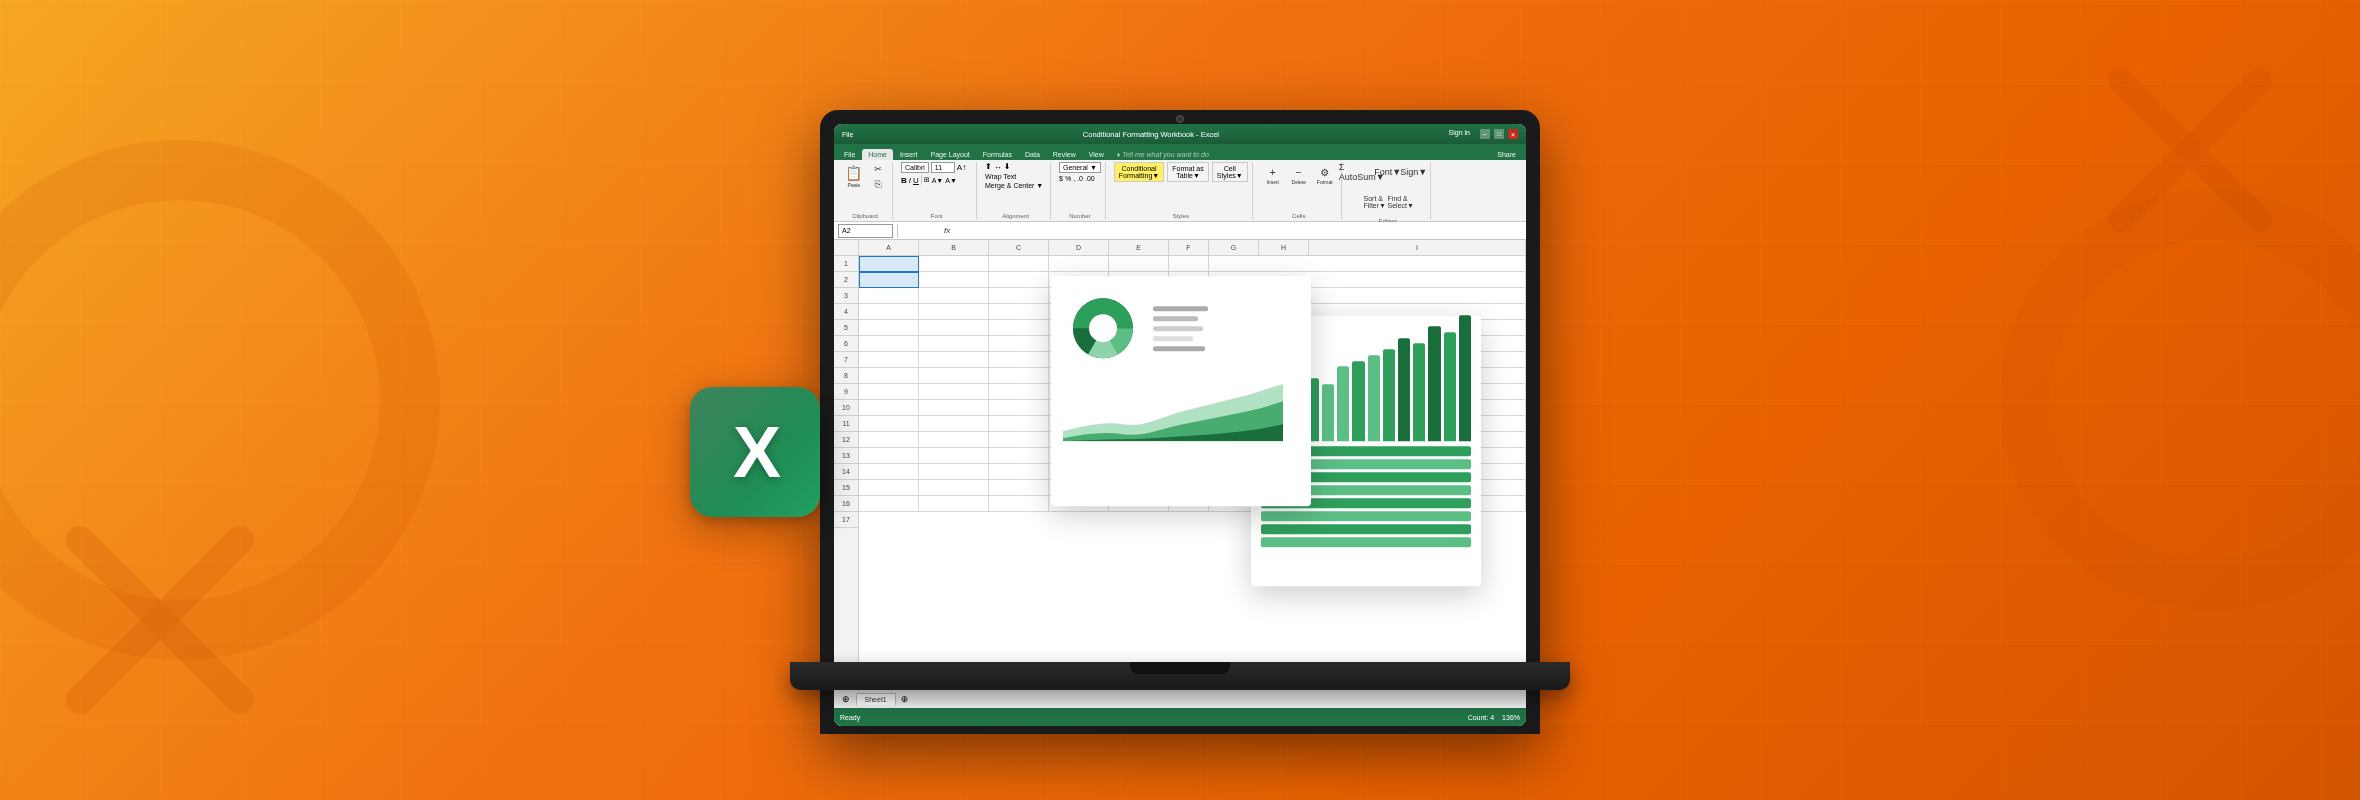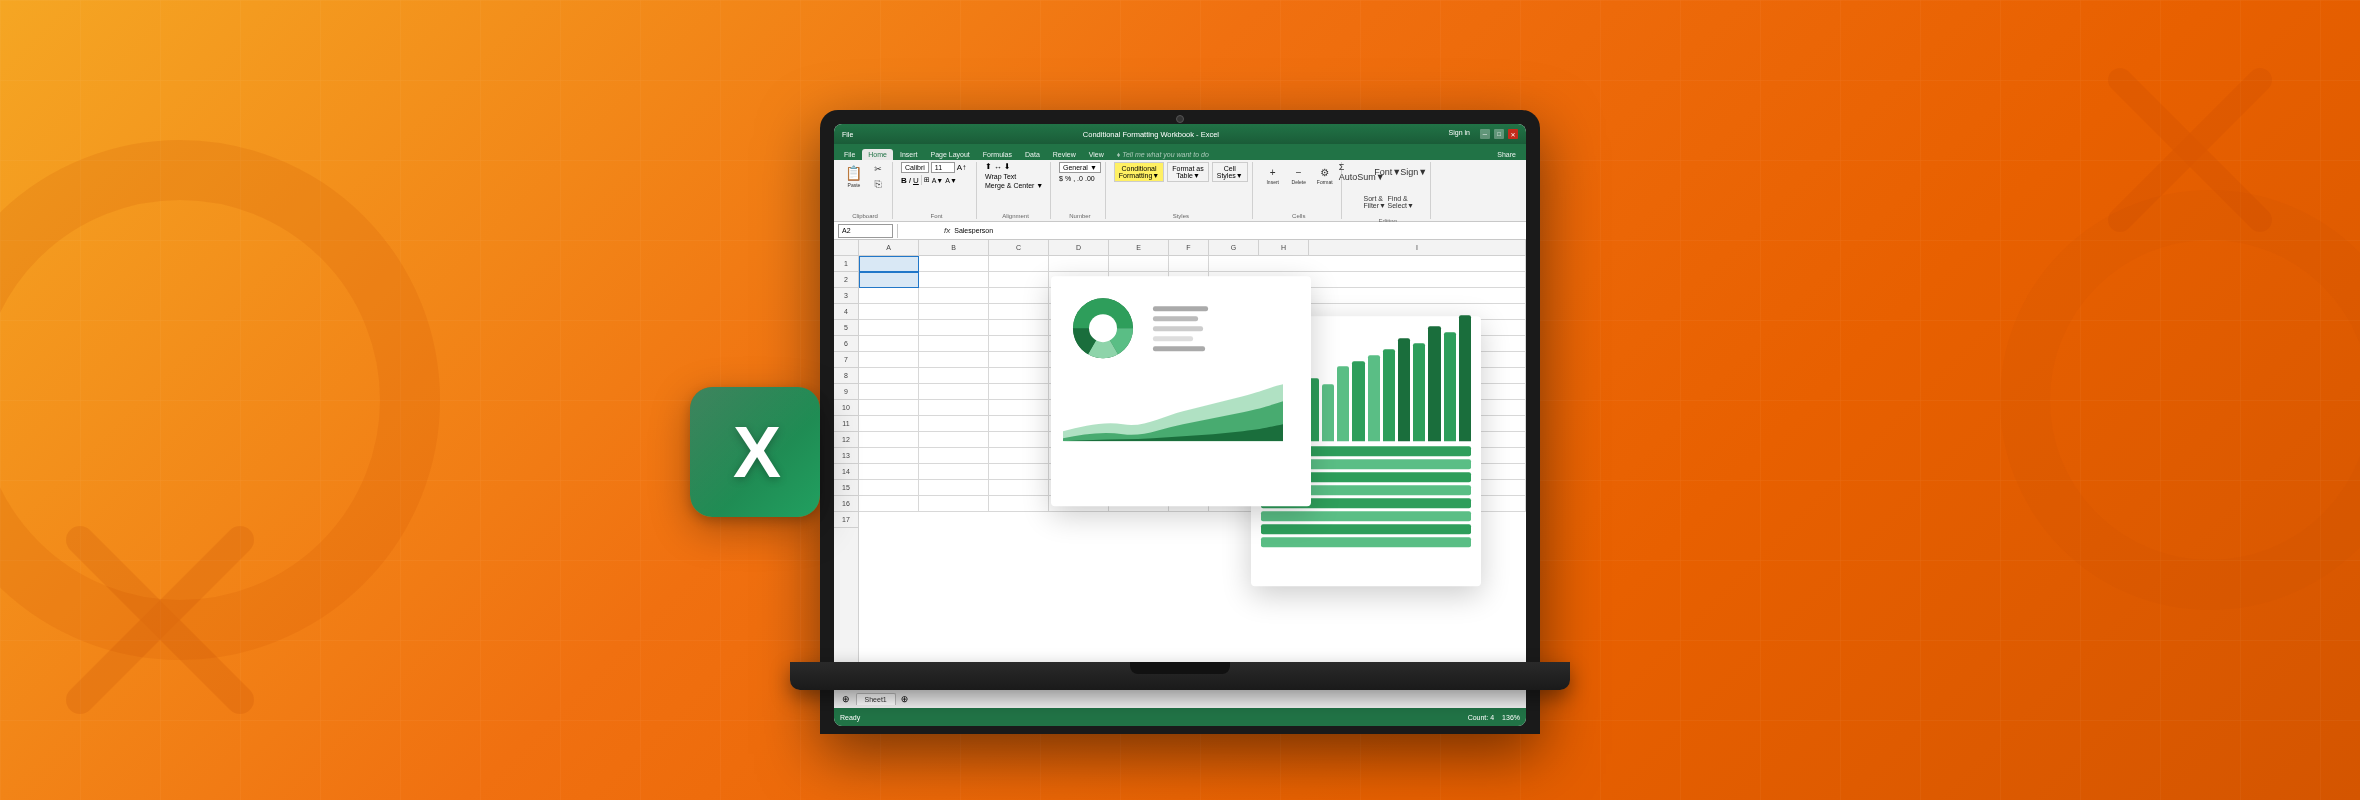--- a/index.html
+++ b/index.html
@@ -770,21 +770,20 @@
                 <div class="ribbon-btn" style="font-size:7px;">Find &amp; Select▼</div>
               </div>
               <span class="ribbon-group-label">Editing</span>
             </div>
           </div>
 
           <div class="formula-bar">
             <input class="name-box" value="A2" readonly="" style="">
             <div class="formula-divider"></div>
             <span class="fx-label">fx</span>
-            <input class="formula-input" value="Salesperson" readonly="" style="">
           </div>
 
           <div class="spreadsheet">
 
             <div style="display:flex;flex-direction:column;flex:1;overflow:hidden;">
 
               <div style="display:flex;">
                 <div style="width:25px;height:16px;background:#f3f3f3;border-right:1px solid #d0d0d0;border-bottom:1px solid #d0d0d0;flex-shrink:0;"></div>
                 <div class="col-headers" style="flex:1;">
                   <div class="col-header" style="width:60px;">A</div>

